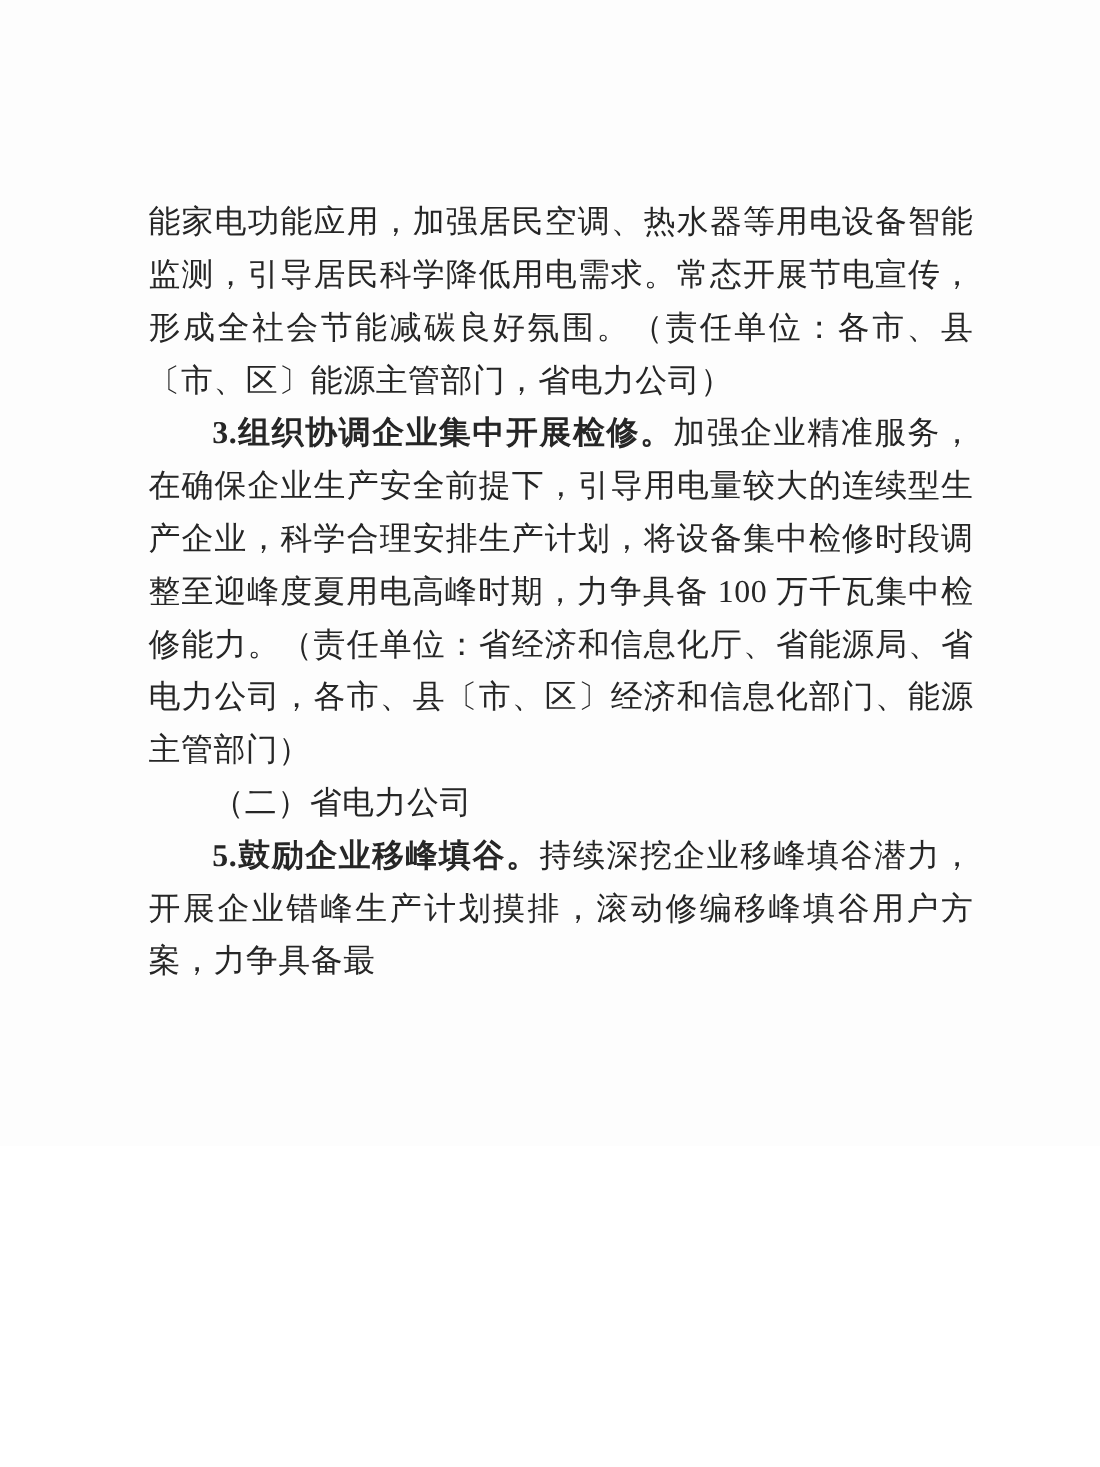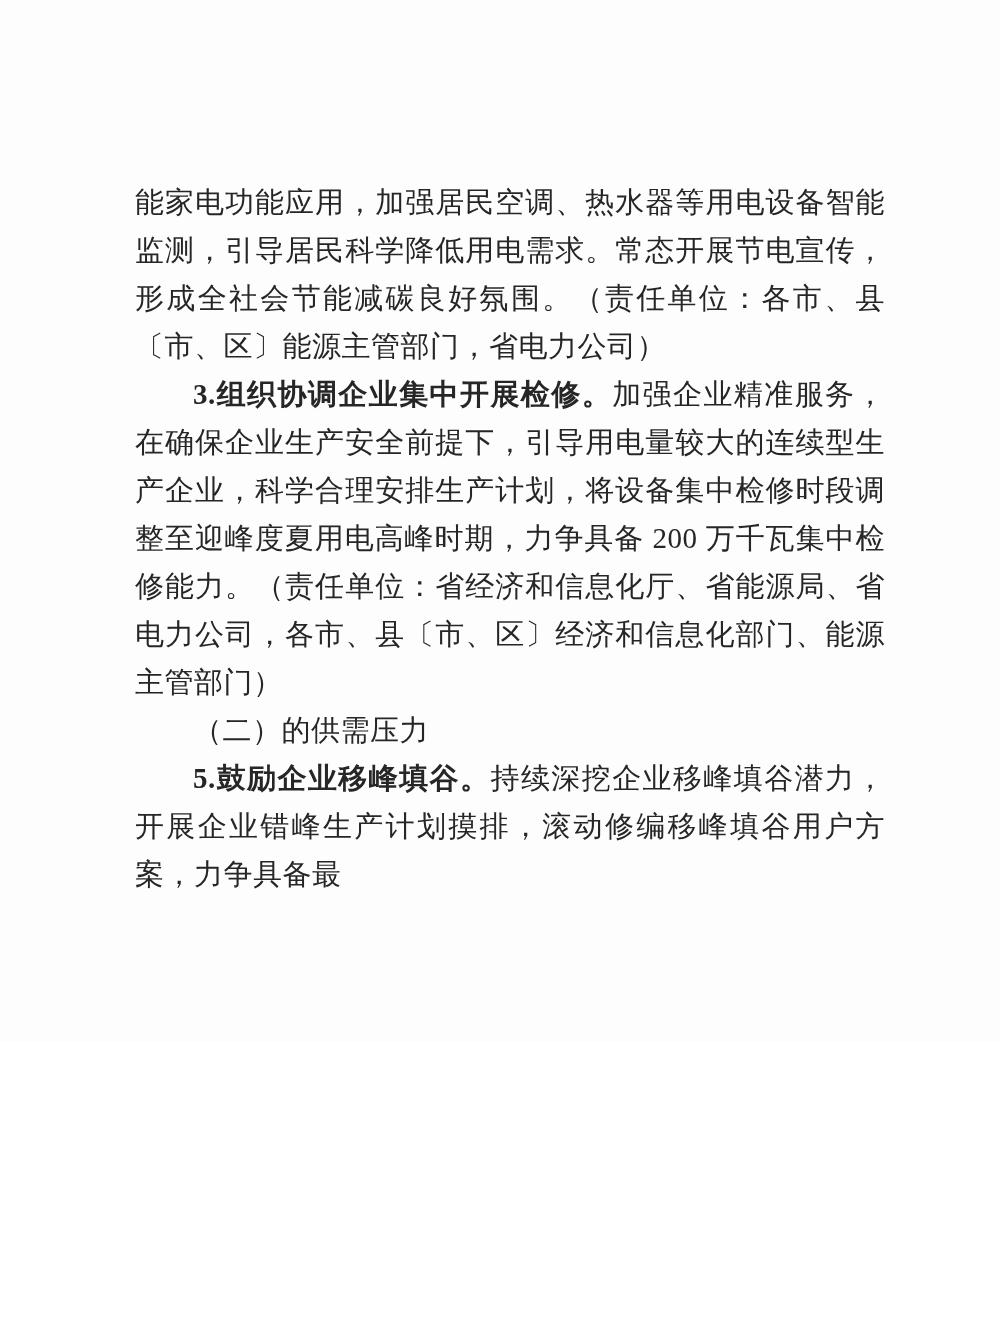--- a/index.html
+++ b/index.html
@@ -50,18 +50,18 @@
     white-space: nowrap;
     font-family: "Liberation Serif", "DejaVu Serif", serif;
   }
 </style>
 </head>
 <body>
 
 <div class="page">
   <div class="text-block" id="text-block">
       <p><span>能家电功能应用，加强居民空调、热水器等用电设备智能监测，引导居民科学降低用电需求。常态开展节电宣传，形成全社会节能减碳良好氛围。（责任单位：各市、县〔市、区〕能源主管部门，省电力公司）</span></p>
-      <p class="indent"><span class="seg-bold">3.组织协调企业集中开展检修。</span><span>加强企业精准服务，在确保企业生产安全前提下，引导用电量较大的连续型生产企业，科学合理安排生产计划，将设备集中检修时段调整至迎峰度夏用电高峰时期，力争具备 200 万千瓦集中检修能力。（责任单位：省经济和信息化厅、省能源局、省电力公司，各市、县〔市、区〕经济和信息化部门、能源主管部门）</span></p>
-      <p class="indent"><span>（二）的供需压力</span></p>
+      <p class="indent"><span class="seg-bold">3.组织协调企业集中开展检修。</span><span>加强企业精准服务，在确保企业生产安全前提下，引导用电量较大的连续型生产企业，科学合理安排生产计划，将设备集中检修时段调整至迎峰度夏用电高峰时期，力争具备 100 万千瓦集中检修能力。（责任单位：省经济和信息化厅、省能源局、省电力公司，各市、县〔市、区〕经济和信息化部门、能源主管部门）</span></p>
+      <p class="indent"><span>（二）省电力公司</span></p>
       <p class="indent"><span class="seg-bold">5.鼓励企业移峰填谷。</span><span>持续深挖企业移峰填谷潜力，开展企业错峰生产计划摸排，滚动修编移峰填谷用户方案，力争具备最</span></p>
     </div>
   <div class="page-number">— 3 —</div>
 </div>
 
 </body></html>

